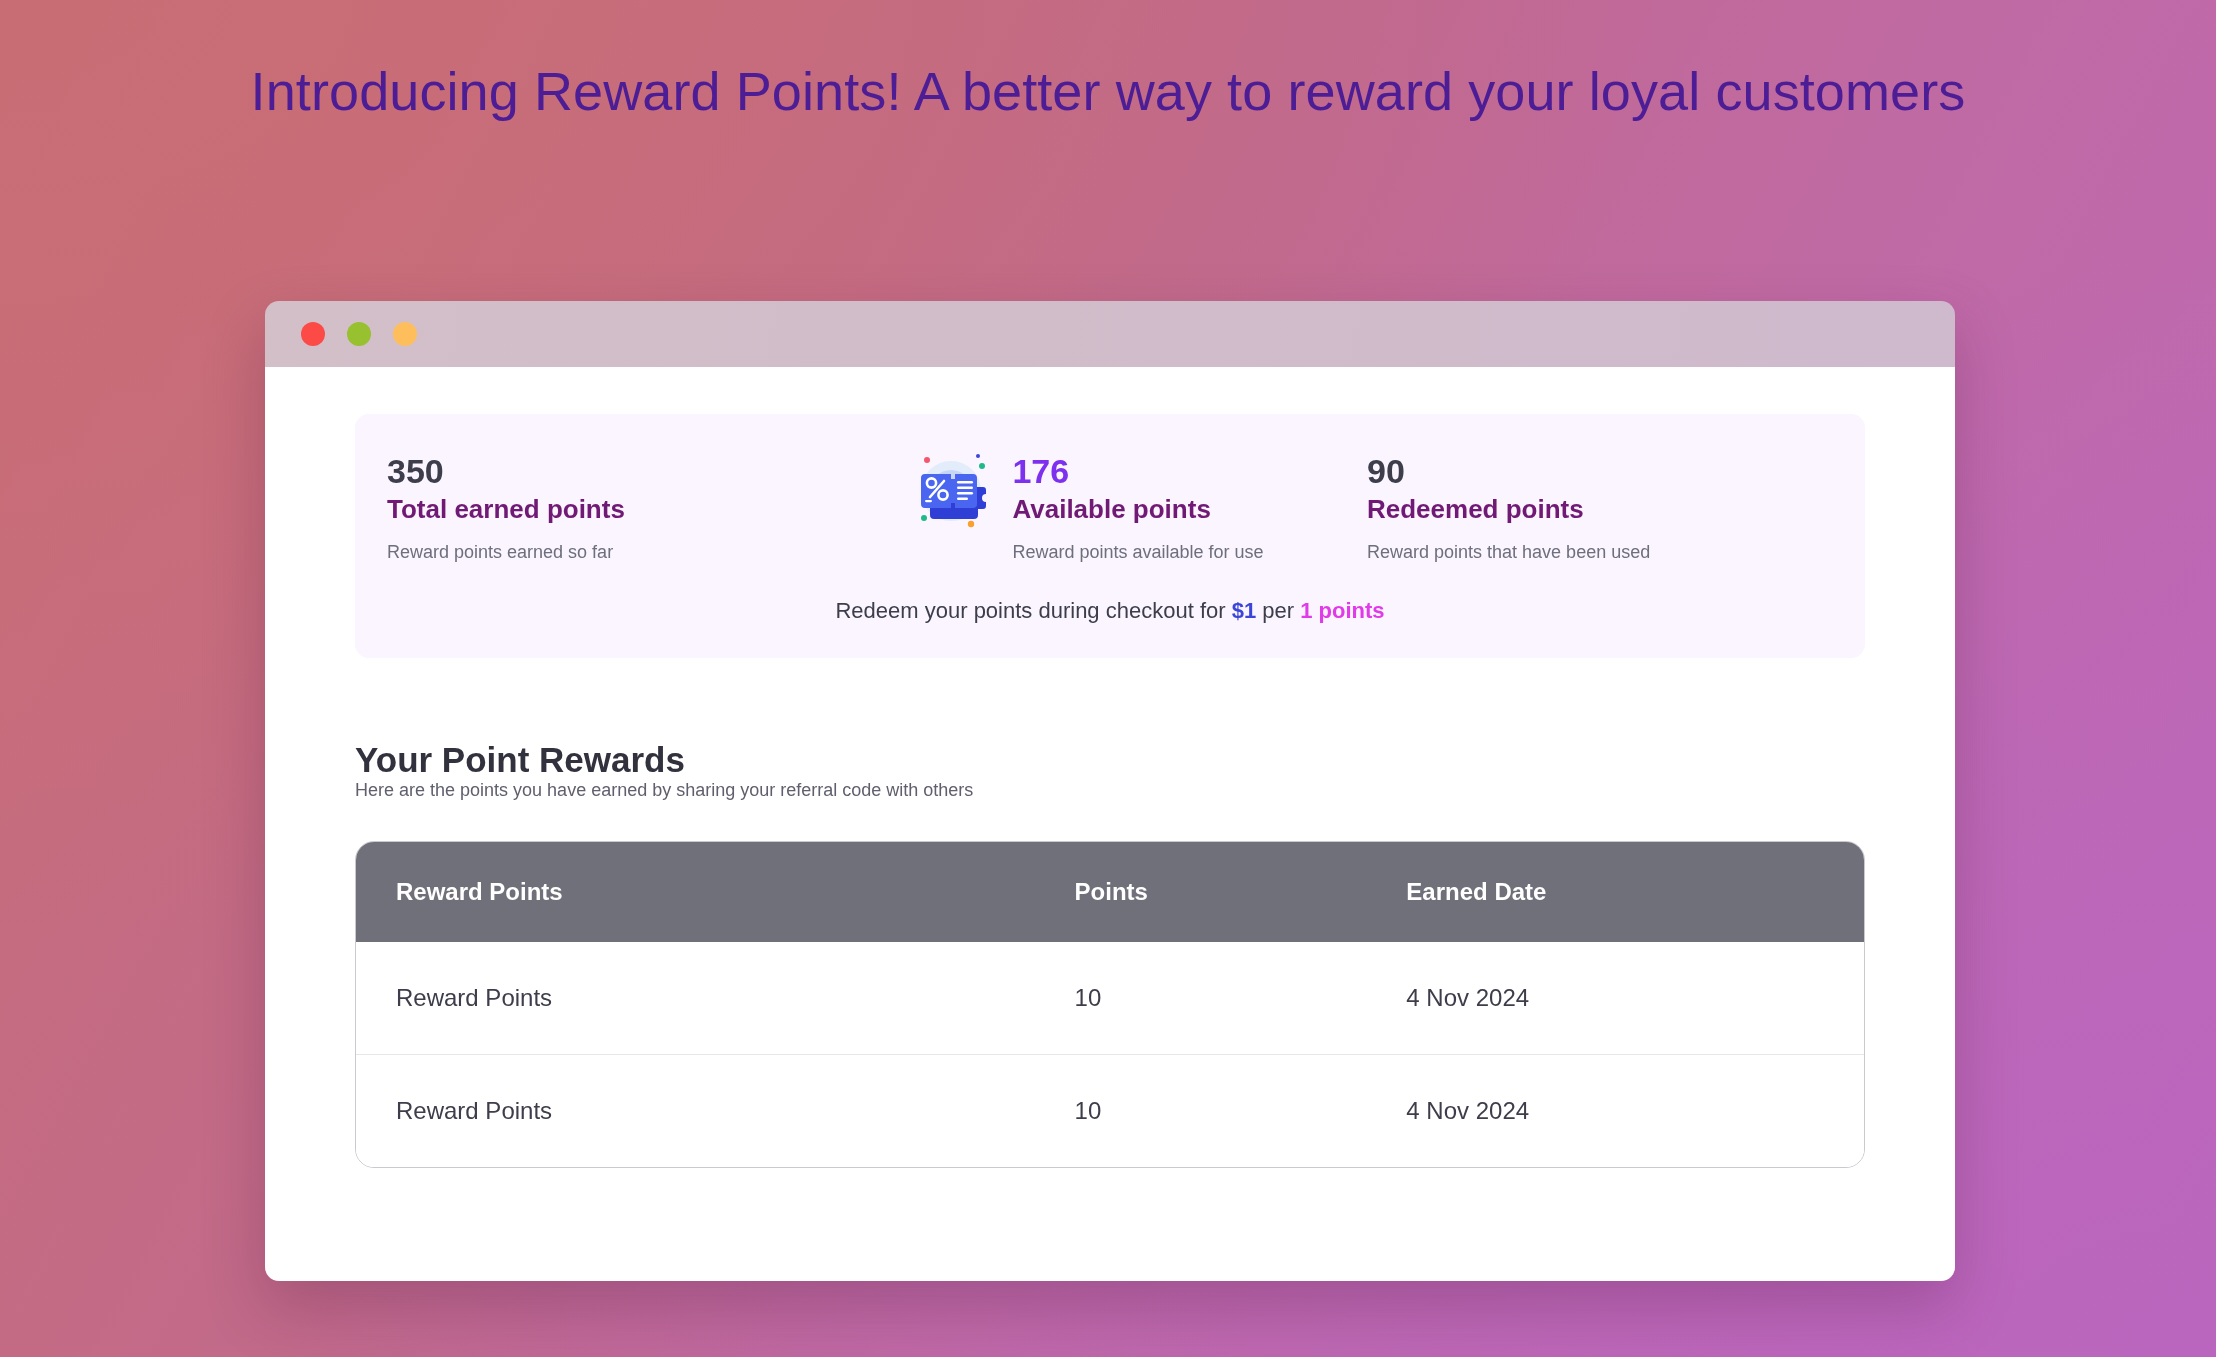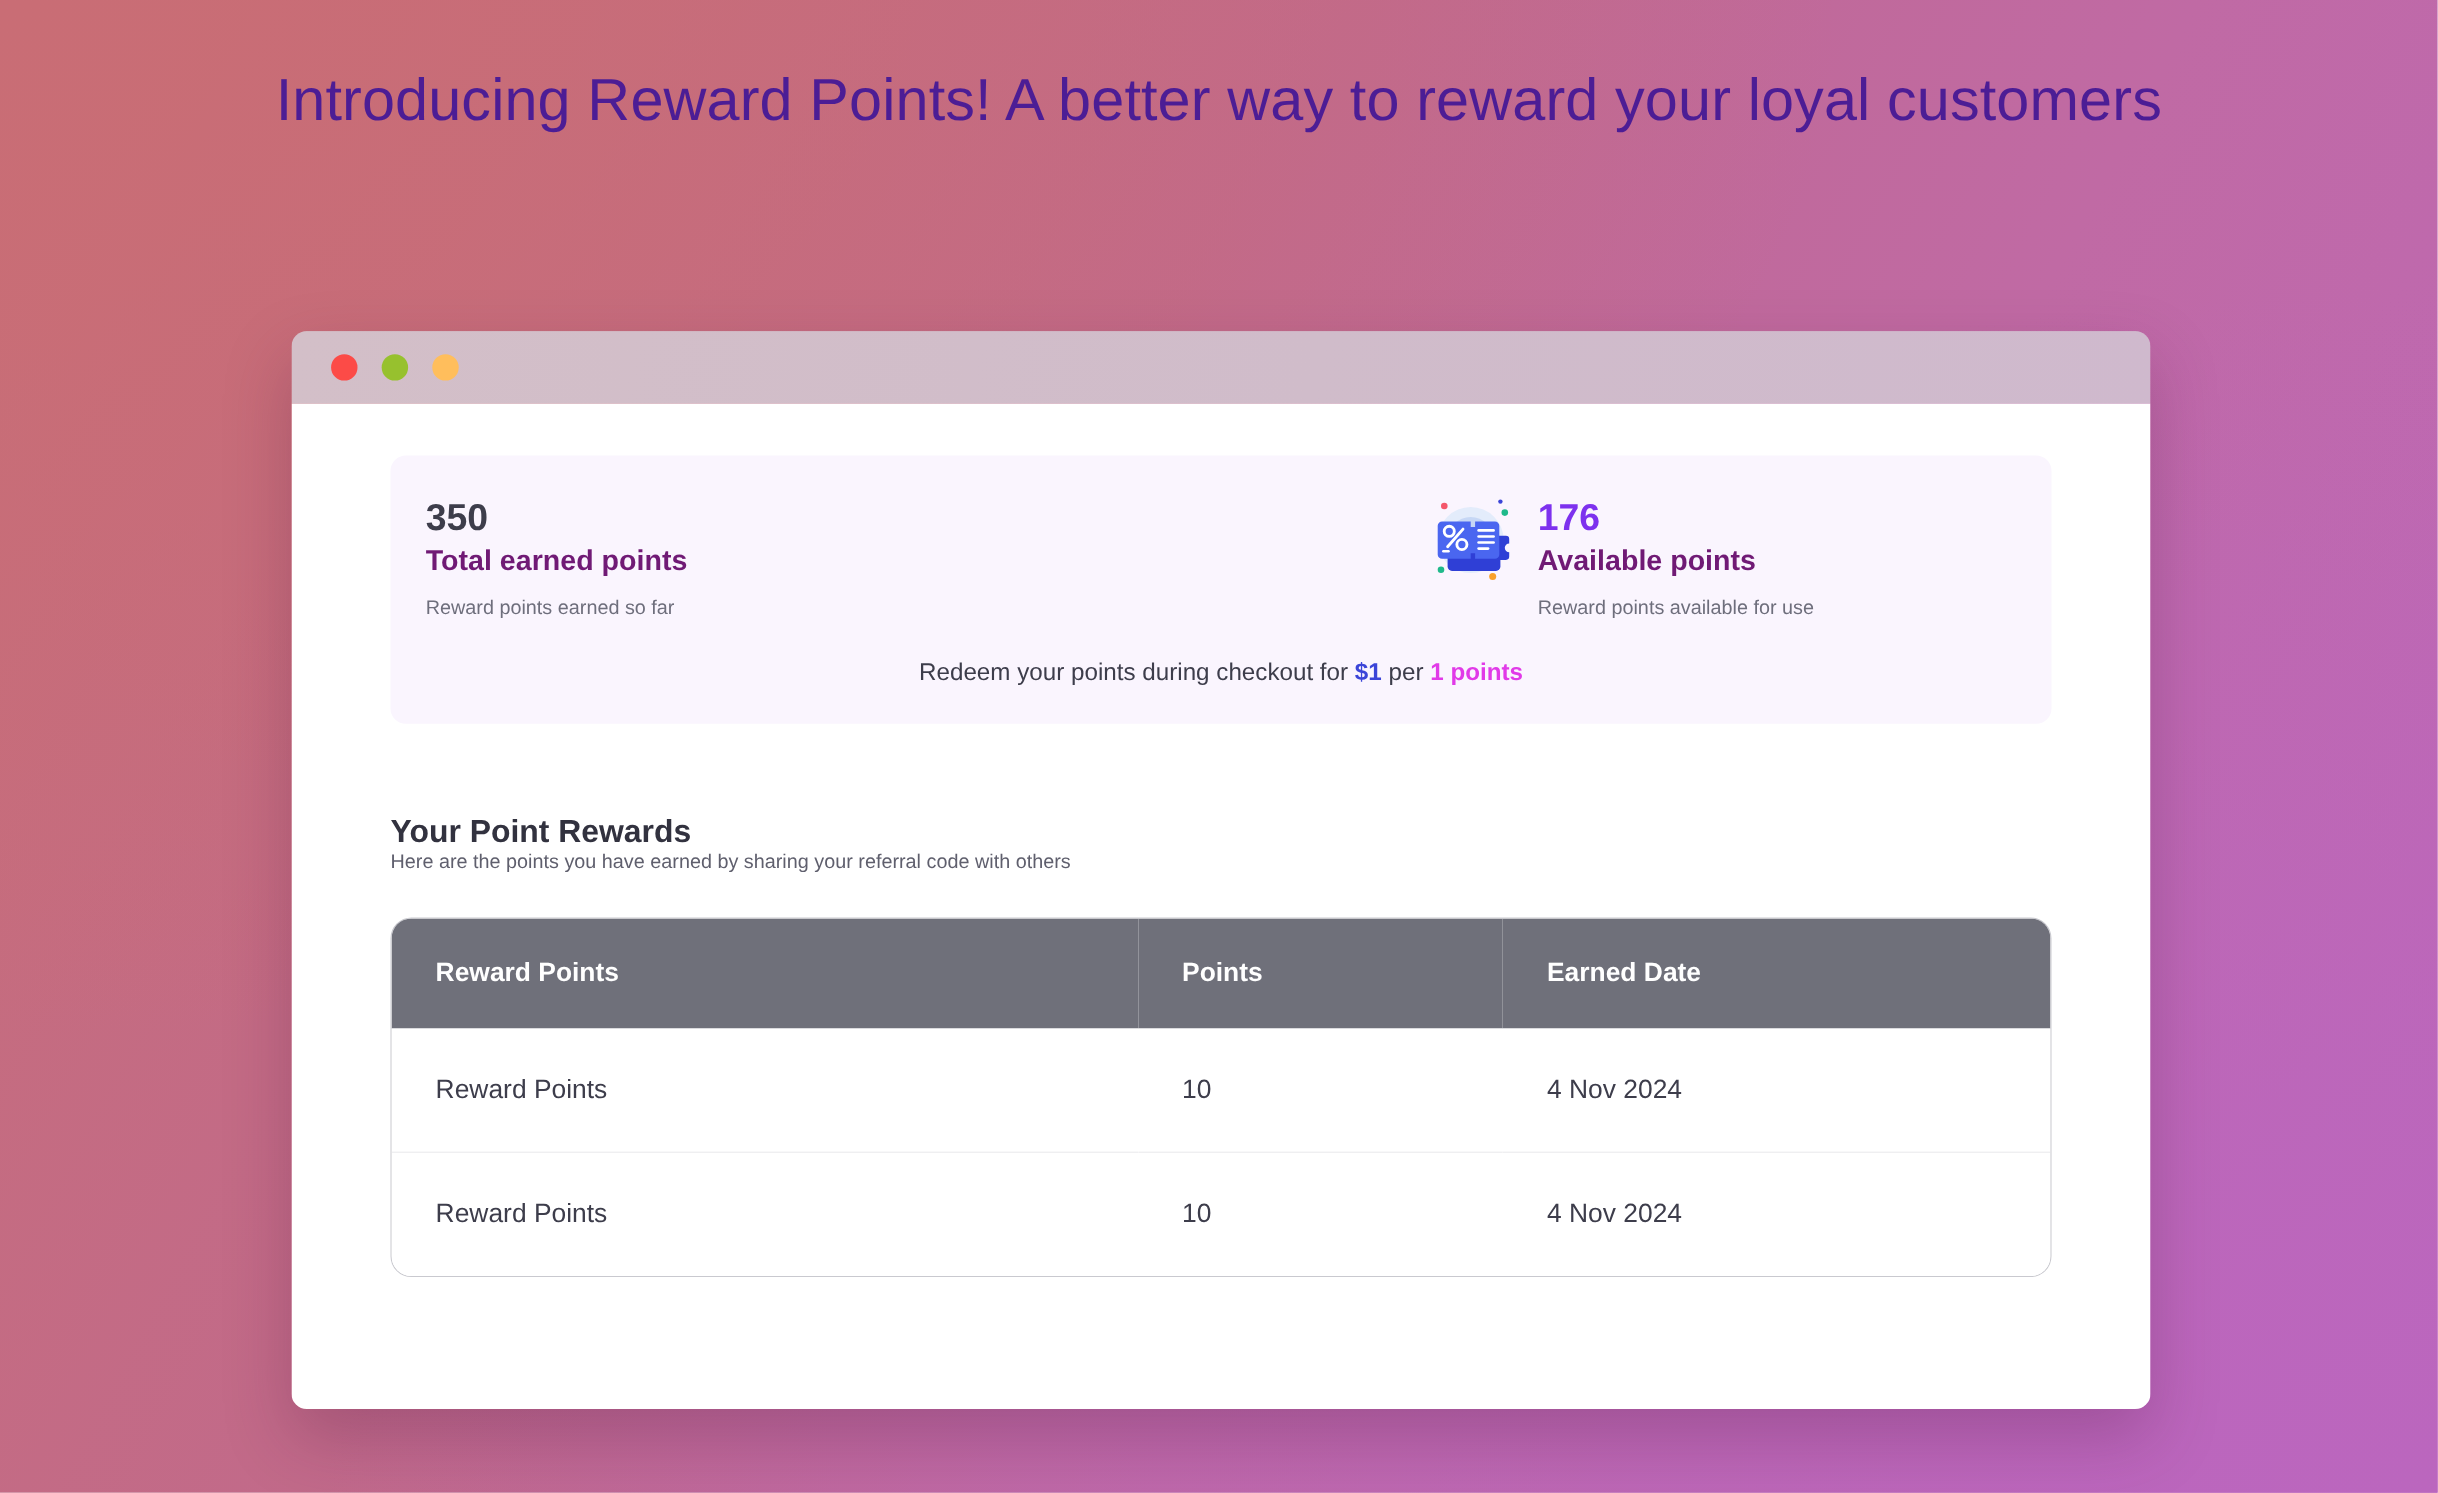--- a/index.html
+++ b/index.html
@@ -115,21 +115,21 @@
     text-align:center;
     margin-top:34px;
     font-size:22px;
     color:#3d3d4b;
   }
   .redeem-line .money  { color:#3b45d8; font-weight:700; }
   .redeem-line .points { color:#e13ae8; font-weight:700; }
 
   
   .section-title {
-    font-size:29px;
+    font-size:35px;
     font-weight:700;
     color:#32323f;
     margin-top:82px;
   }
   .section-sub {
     font-size:18px;
     color:#5f5f6d;
   }
 
   
@@ -219,20 +219,27 @@
               <circle cx="70" cy="8" r="2" fill="#3b45d8"></circle>
             </svg>
           </span>
           <div>
             <div class="stat-num accent">176</div>
             <div class="stat-label">Available points</div>
             <div class="stat-sub">Reward points available for use</div>
           </div>
         </div>
 
+        <div class="stat right">
+          <div>
+            <div class="stat-num">90</div>
+            <div class="stat-label">Redeemed points</div>
+            <div class="stat-sub">Reward points that have been used</div>
+          </div>
+        </div>
 
       </div>
 
       <div class="redeem-line">
         <span>Redeem your points during checkout for </span><span class="money">$1</span><span> per </span><span class="points">1 points</span>
       </div>
     </div>
 
     <div class="section-title">Your Point Rewards</div>
     <div class="section-sub">Here are the points you have earned by sharing your referral code with others</div>

